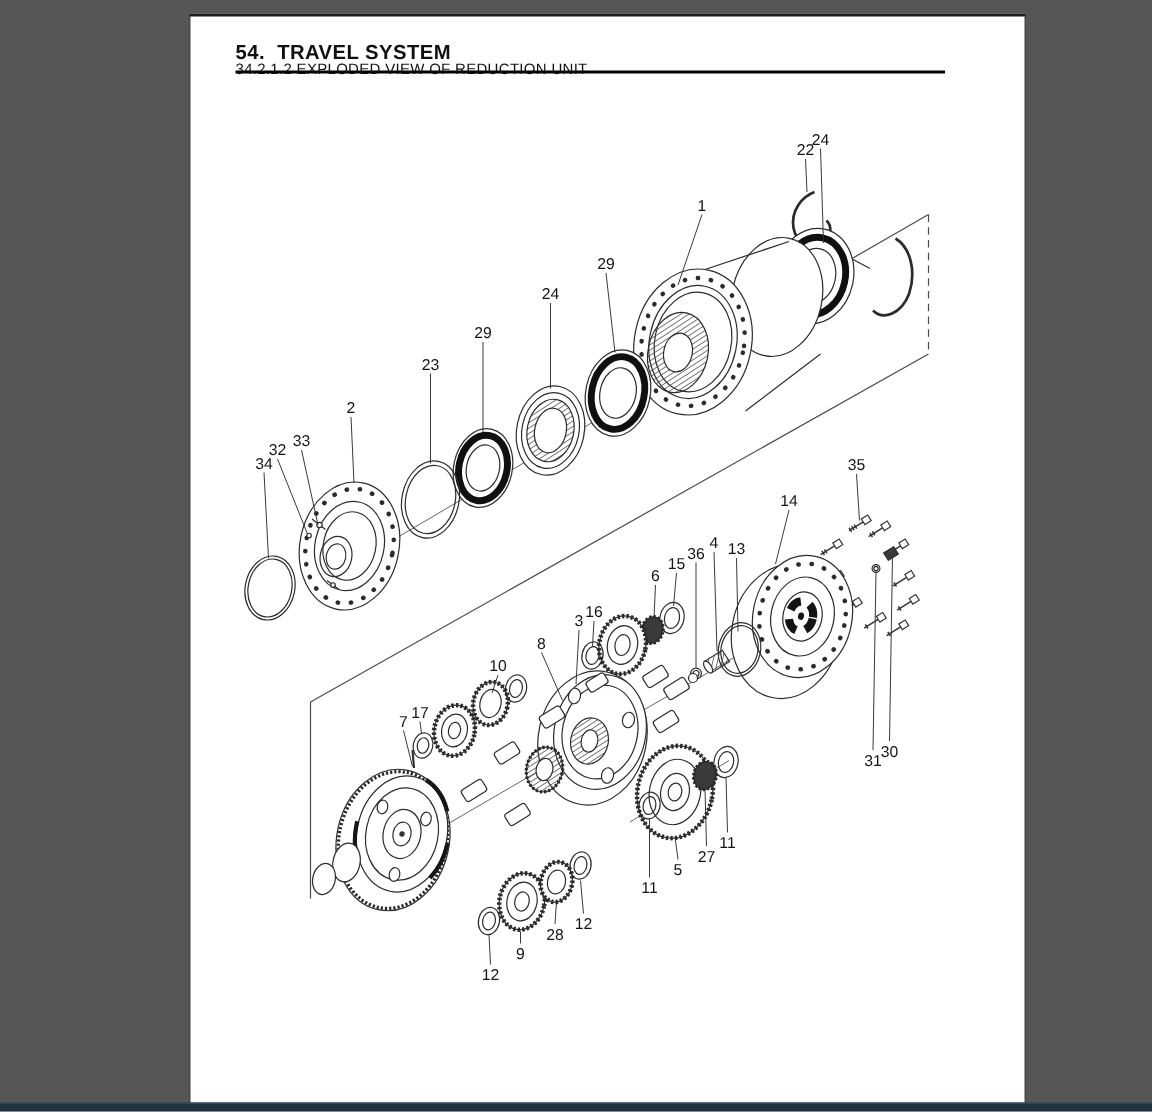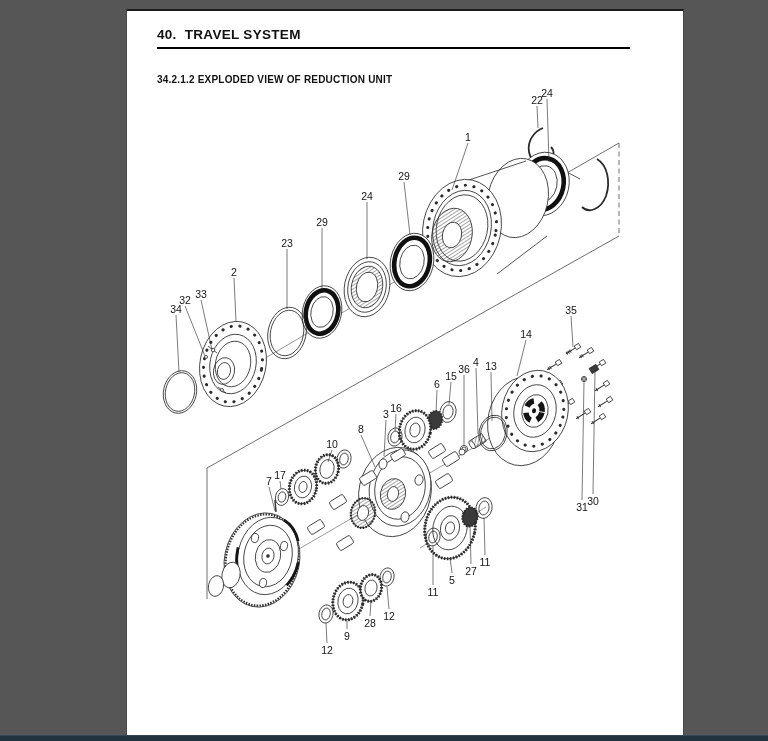--- a/index.html
+++ b/index.html
@@ -14,21 +14,21 @@
     border-left:1px solid #484848;border-right:1px solid #484848;
   }
   .h1{
     position:absolute;left:157px;top:27px;font-size:13.5px;font-weight:bold;
     color:#111;letter-spacing:.3px;white-space:pre;
   }
   .rule{
     position:absolute;left:157px;top:47px;width:473px;height:2px;background:#000;
   }
   .h2{
-    position:absolute;left:157px;top:74px;font-size:10px;font-weight:bold;
+    position:absolute;left:157px;top:41px;font-size:10px;font-weight:normal;
     color:#111;letter-spacing:.2px;white-space:pre;
   }
   .bottombar{
     position:absolute;left:0;top:735px;width:768px;height:6px;
     border-top:1px solid #32485a;box-sizing:border-box;
   }
   svg.diagram{position:absolute;left:0;top:0;pointer-events:none;}
   
   .ln{fill:none;stroke:#2b2b2b;stroke-width:.8}
   .fw{fill:#fff;stroke:#2b2b2b;stroke-width:.8}
@@ -45,21 +45,21 @@
   .bolt line{stroke:#333;stroke-width:1}
   .bolt rect{fill:#fff;stroke:#333;stroke-width:.8}
   .arcs{fill:none;stroke:#161616;stroke-width:2.8;stroke-dasharray:26 62}
   .pin{stroke:#2b2b2b;stroke-width:1.4}
   .hook{fill:none;stroke:#2b2b2b;stroke-width:1.8}
 </style>
 </head>
 <body style="background: rgb(86, 86, 86);">
 
 <div class="page"></div>
-<div class="h1">40.  TRAVEL SYSTEM</div>
+<div class="h1">54.  TRAVEL SYSTEM</div>
 <div class="rule"></div>
 <div class="h2">34.2.1.2 EXPLODED VIEW OF REDUCTION UNIT</div>
 <div class="bottombar" style="background: rgb(33, 51, 63);"></div>
 
 <svg class="diagram" width="768" height="741" viewBox="0 0 768 741">
   <defs>
     <pattern id="hch" width="3" height="3" patternUnits="userSpaceOnUse" patternTransform="rotate(45)">
       <line x1="0" y1="0" x2="0" y2="3" stroke="#4d4d4d" stroke-width="1"></line>
     </pattern>
   </defs>

